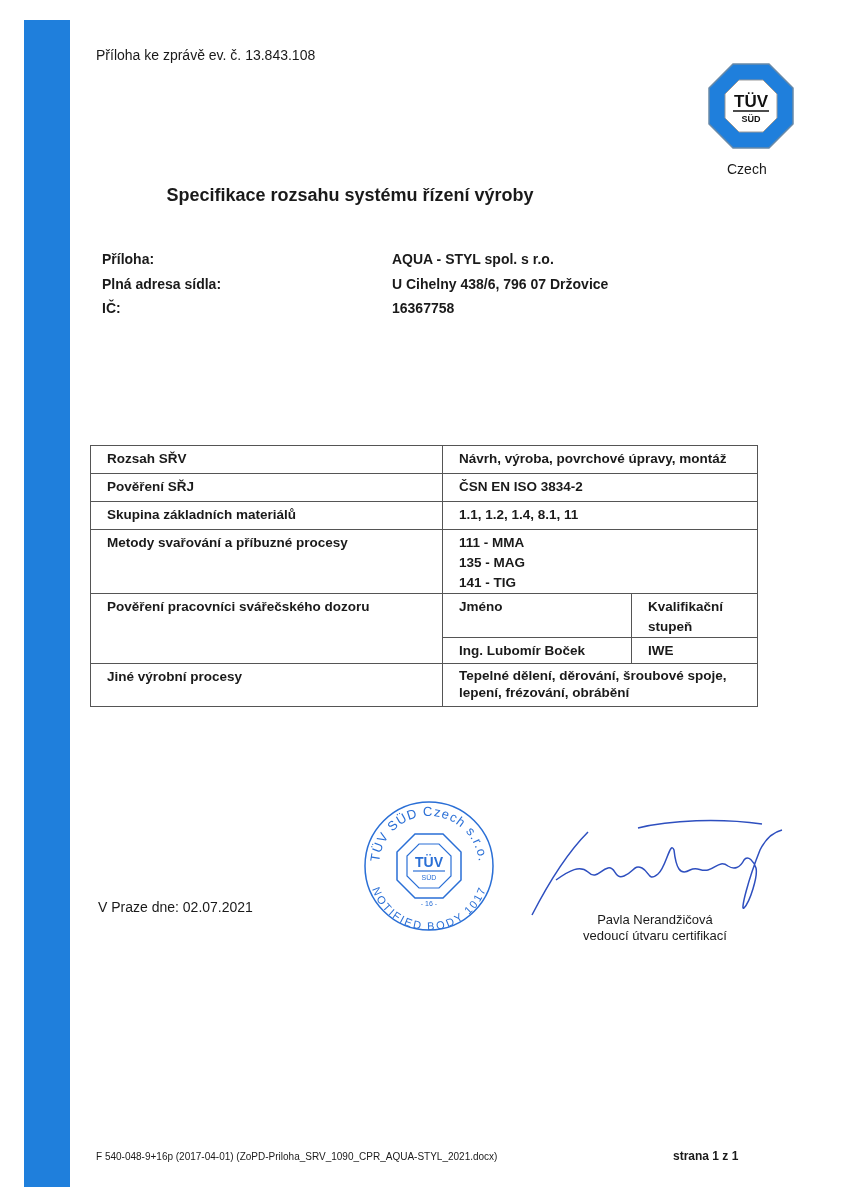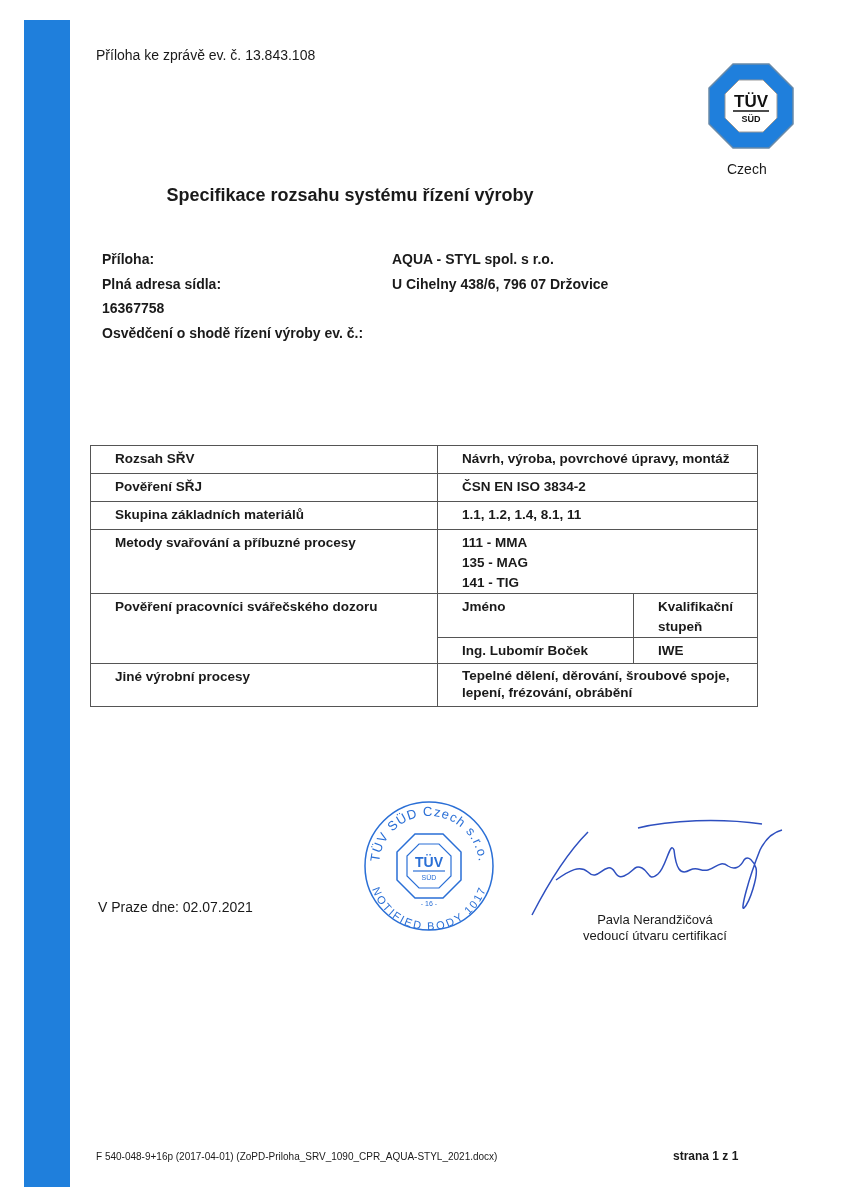--- a/index.html
+++ b/index.html
@@ -12,21 +12,21 @@
   .logo { position: absolute; left: 707px; top: 62px; width: 88px; height: 88px; }
   .logo-caption { position: absolute; left: 727px; top: 161px; font-size: 14px; }
   .title { position: absolute; left: 0; width: 690px; top: 185px; text-align: center; font-size: 18px; font-weight: bold; padding-left: 10px; box-sizing: border-box; }
   .info { position: absolute; left: 102px; top: 247px; font-size: 14px; font-weight: bold; }
   .info-row { display: flex; height: 24.5px; line-height: 24.5px; }
   .info-label { width: 290px; }
   table.spec {
     position: absolute; left: 90px; top: 445px; width: 668px;
     border-collapse: collapse; font-size: 13.5px; font-weight: bold;
   }
-  table.spec td { border: 1px solid #555; padding: 0 24px; vertical-align: top; line-height: 20px; }
+  table.spec td { border: 1px solid #555; padding: 0 16px; vertical-align: top; line-height: 20px; }
   table.spec td.lbl { width: 319px; padding-top: 3px; }
   .r1 td { height: 24px; } 
   .cellline { height: 20px; }
   .date { position: absolute; left: 98px; top: 899px; font-size: 14px; }
   .stamp { position: absolute; left: 363px; top: 800px; width: 132px; height: 132px; }
   .sig { position: absolute; left: 530px; top: 810px; width: 260px; height: 110px; }
   .signer { position: absolute; left: 565px; top: 912px; width: 180px; text-align: center; font-size: 13px; line-height: 16px; }
   .footer { position: absolute; left: 96px; top: 1151px; font-size: 10px; }
   .page { position: absolute; left: 673px; top: 1149px; font-size: 12px; font-weight: bold; }
 </style>
@@ -51,24 +51,24 @@
 <div class="info">
   <div class="info-row">
     <div class="info-label">Příloha:</div>
     <div>AQUA - STYL spol. s r.o.</div>
   </div>
   <div class="info-row">
     <div class="info-label">Plná adresa sídla:</div>
     <div>U Cihelny 438/6, 796 07 Držovice</div>
   </div>
   <div class="info-row">
+    <div class="info-label">IČ:</div>
     <div>16367758</div>
   </div>
   <div class="info-row">
-    <div class="info-label">Osvědčení o shodě řízení výroby ev. č.:</div>
   </div>
 </div>
 
 <table class="spec">
   <tbody>
       <tr class="r1">
     <td class="lbl">Rozsah SŘV</td>
     <td colspan="2" style="padding-top:3px">Návrh, výroba, povrchové úpravy, montáž</td>
   </tr>
   <tr class="r1">

